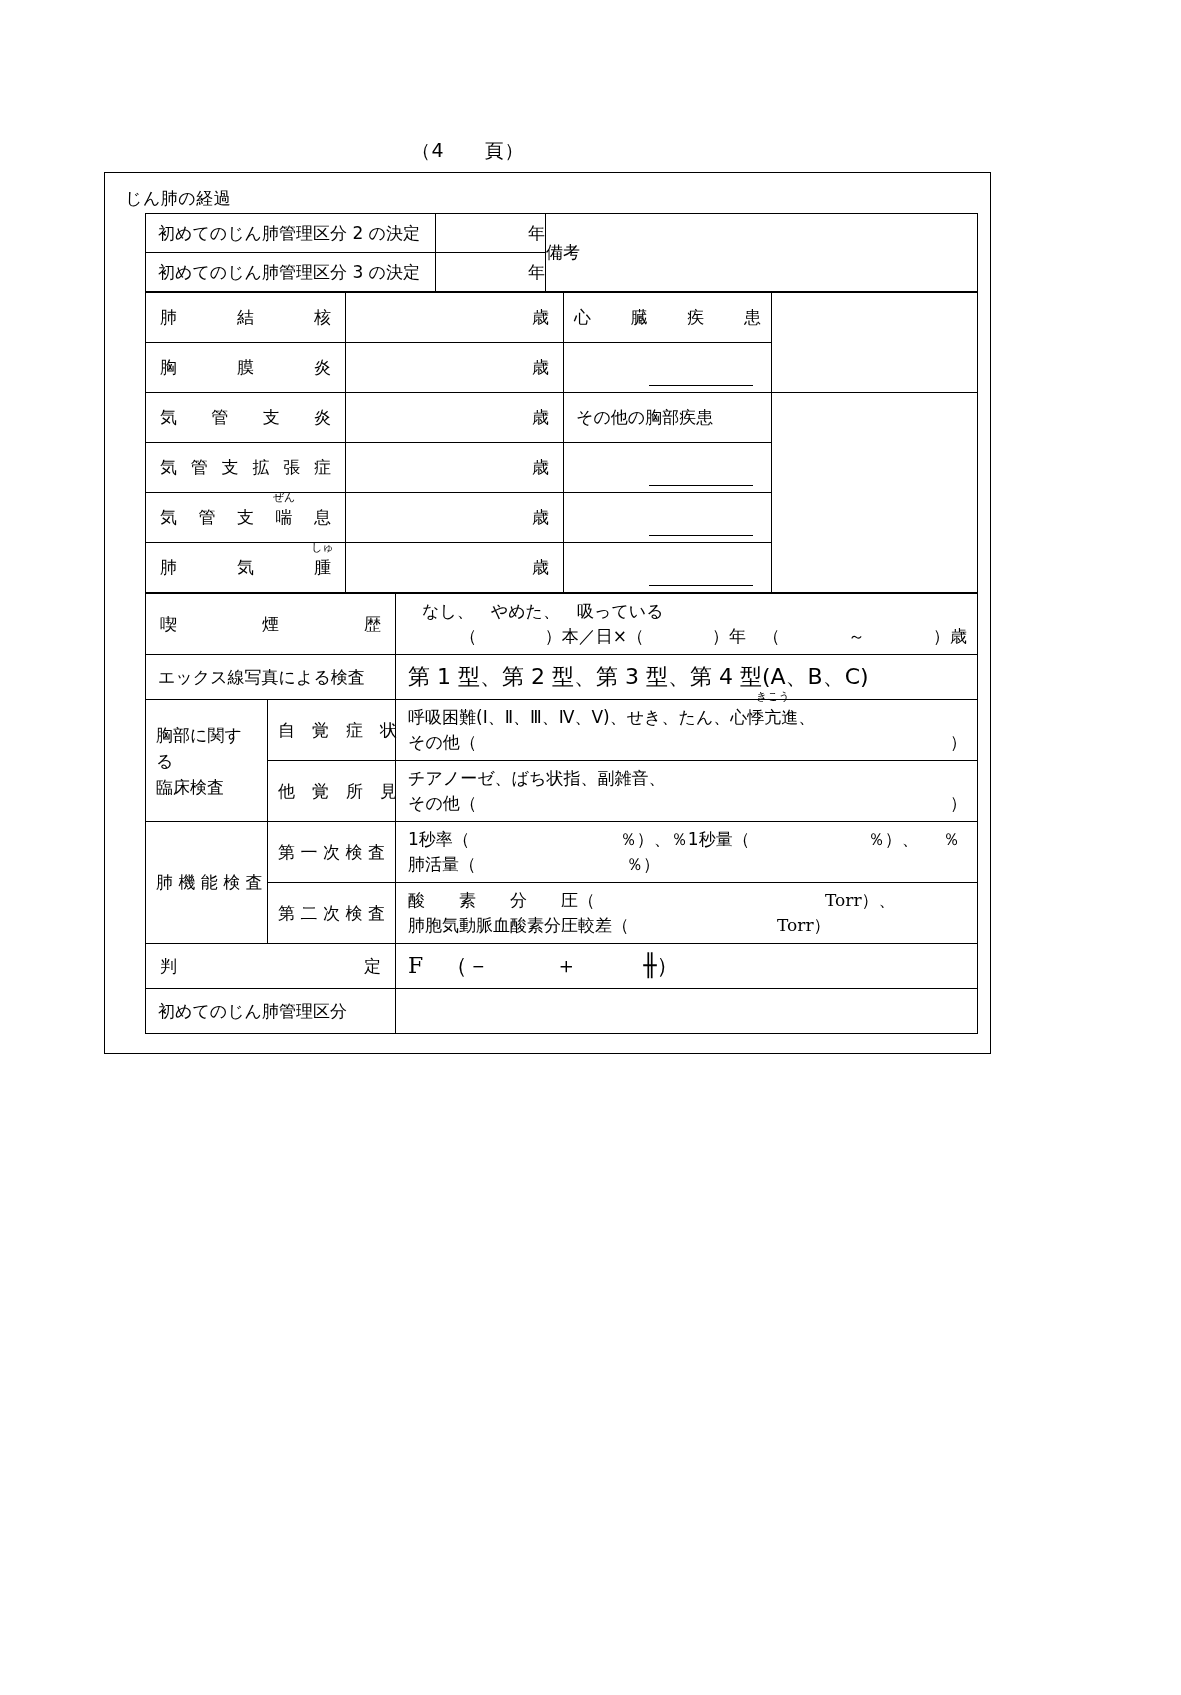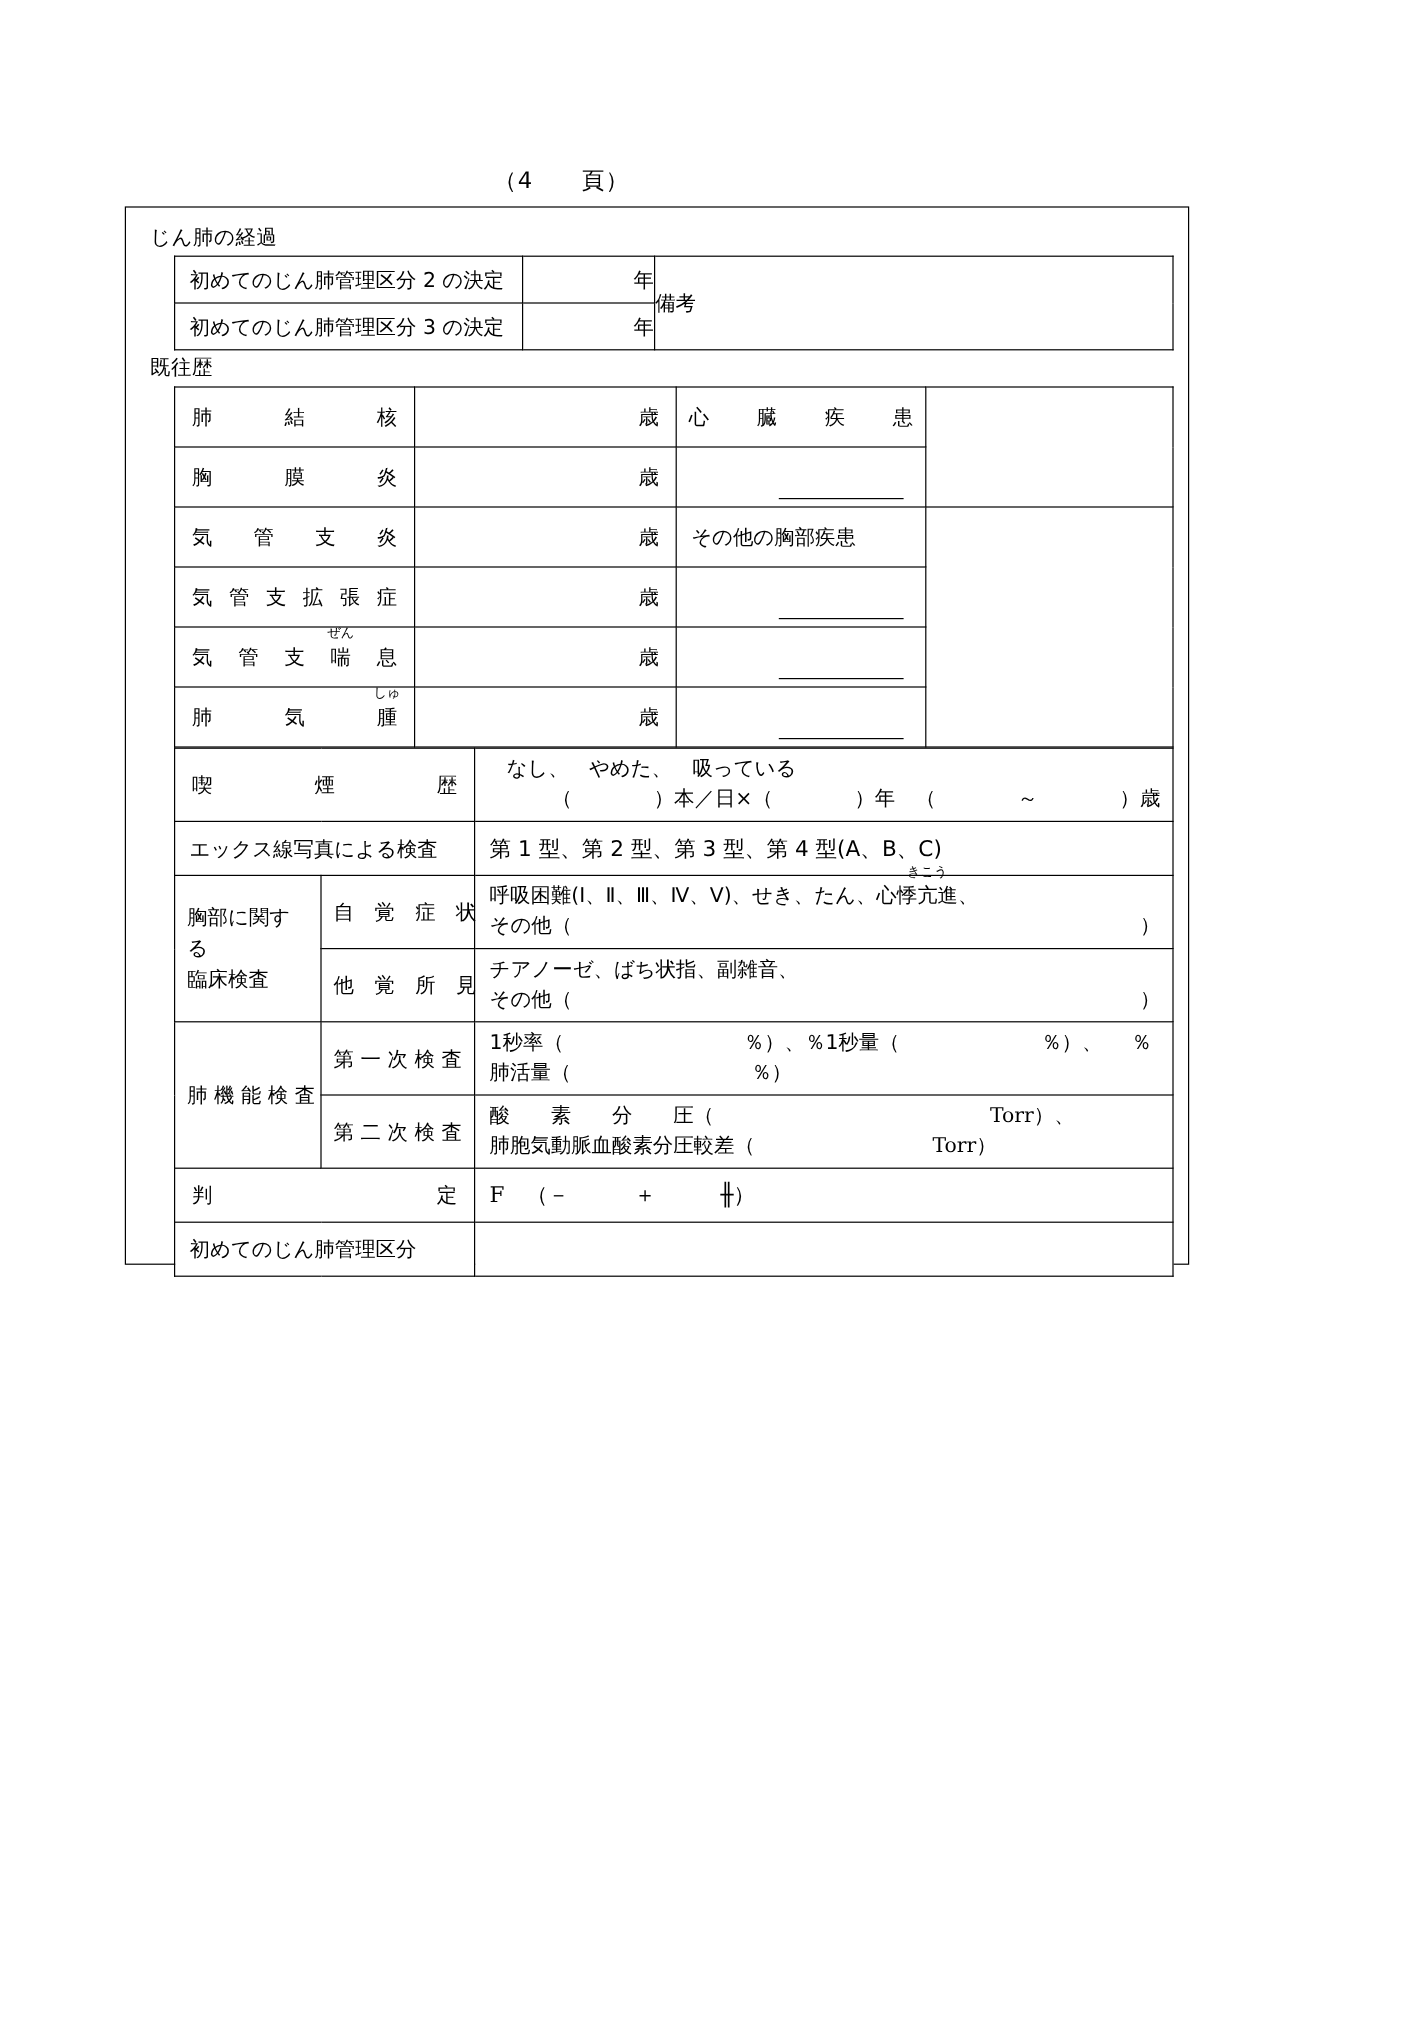--- a/index.html
+++ b/index.html
@@ -162,21 +162,21 @@
   
   .t-results { margin-left: 28px; width: 832px; }
   .t-results td { height: 44px; }
   .two-line {
     font-size: 17px;
     line-height: 25px;
     padding: 5px 10px 5px 12px;
     box-sizing: border-box;
   }
   .one-line {
-    font-size: 18px;
+    font-size: 22px;
     padding: 4px 10px 4px 12px;
     box-sizing: border-box;
   }
   .rowline { position: relative; white-space: nowrap; }
   .fl-right { float: right; }
   .vcat {
     font-size: 17px;
     padding: 0 10px;
     box-sizing: border-box;
     line-height: 26px;
@@ -214,21 +214,20 @@
         </tr>
         <tr>
           <td>
             <span class="left">初めてのじん肺管理区分 3 の決定</span>
           </td>
           <td class="right">年</td>
         </tr>
       </tbody>
     </table>
 
-    <div class="section-label">既往歴</div>
 
     <table class="form t-history">
       <colgroup>
         <col style="width:200px">
           <col style="width:218px">
           <col style="width:208px">
           <col style="width:206px">
       </colgroup>
       <tbody>
 

